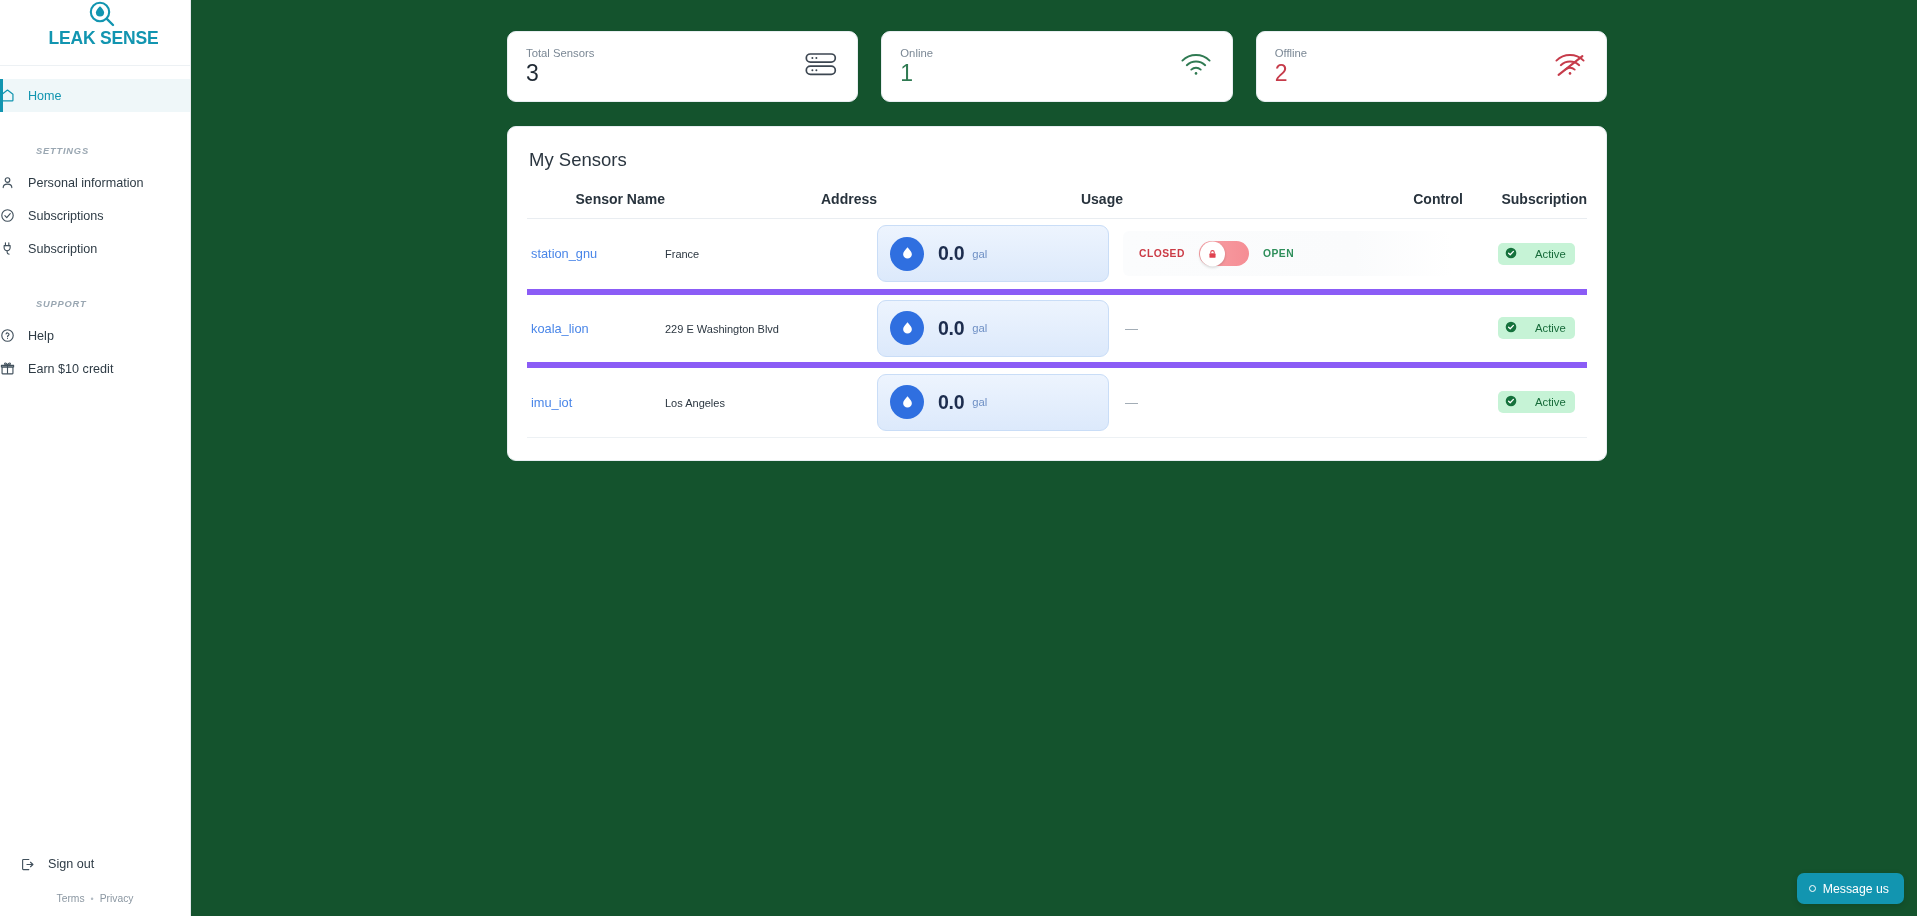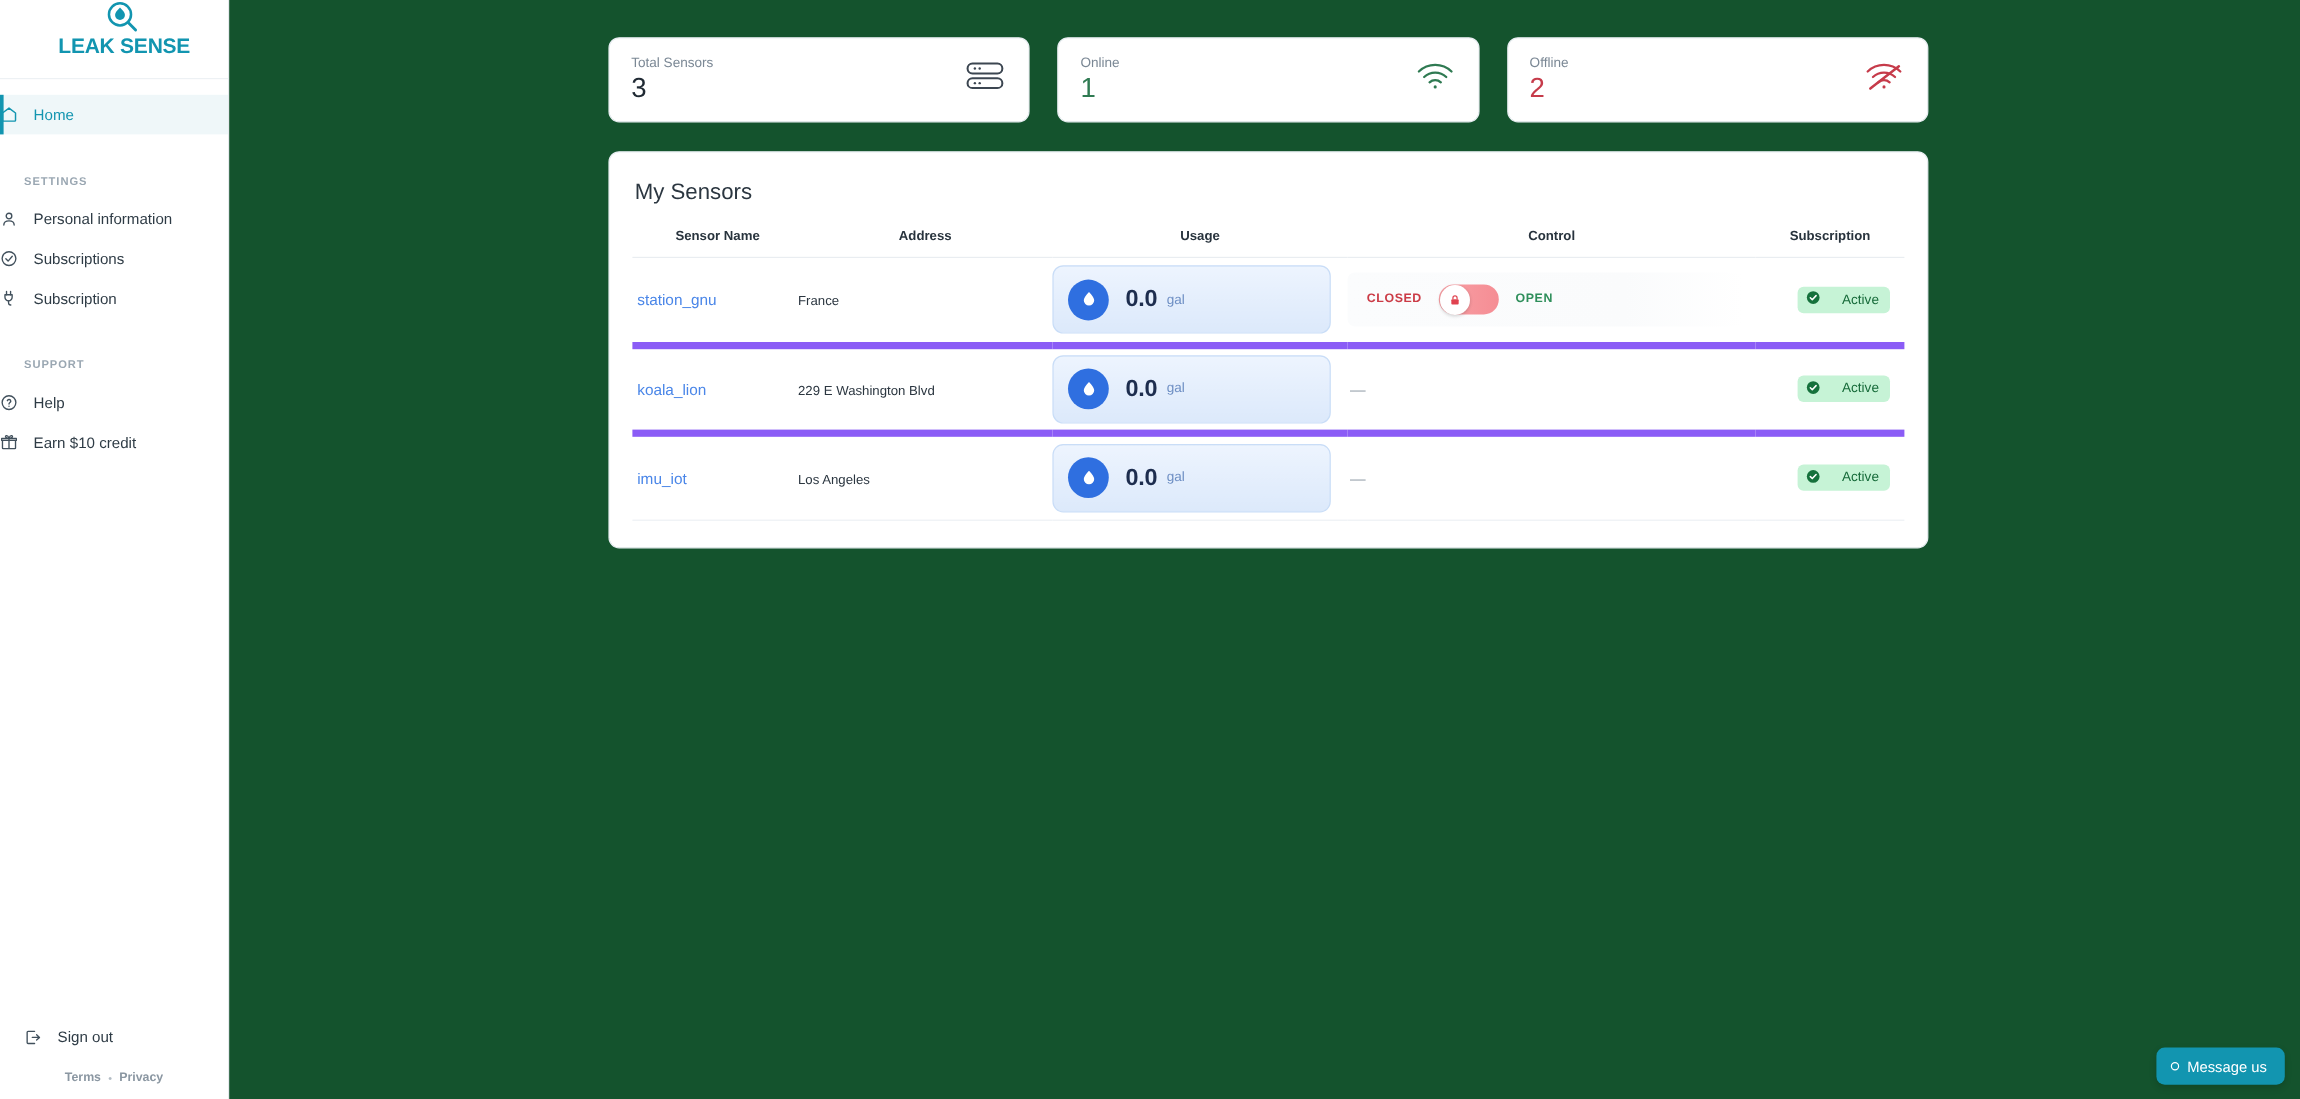--- a/index.html
+++ b/index.html
@@ -43,37 +43,37 @@
   .nav-item .ic { width: 15px; height: 15px; flex: 0 0 15px; margin-right: 13px; display:flex; align-items:center; justify-content:center;}
   .nav-item.active {
     background: #eff7f9; color: #1295b0; font-weight: 500;
   }
   .nav-item.active::before {
     content: ""; position: absolute; left: 0; top: 0;
     width: 3px; height: 100%; background: #1295b0;
   }
   .nav-section-label {
     font-size: 9.3px; font-weight: 700; letter-spacing: 0.8px;
-    color: #9aa7b2; padding-left: 20px;
-    margin-top: 34px; margin-bottom: 10px; text-transform: uppercase;
+    color: #9aa7b2; padding-left: 36px;
+    margin-top: 34px; margin-bottom: 10px; text-transform: uppercase; font-style: italic;
   }
   .nav-bottom {
     margin-top: auto; padding-bottom: 12px;
   }
   .signout {
     display: flex; align-items: center;
     height: 30px; padding-left: 20px;
     font-size: 12.6px; color: #2e3b45; cursor: pointer;
   }
   .signout .ic { width: 15px; height: 15px; flex:0 0 15px; margin-right: 13px; display:flex;align-items:center;justify-content:center;}
   .legal {
     display: flex; align-items: center; justify-content: center;
     gap: 6px; font-size: 10.3px; color: #8b97a2; margin-top: 14px;
   }
-  .legal a { color: #8b97a2; text-decoration: none; cursor: pointer; font-weight: bold; }
+  .legal a { color: #8b97a2; text-decoration: none; cursor: pointer; }
   .legal .dot { color: #b3bcc4; font-size: 9px; }
 
   
   .main {
     flex: 1; height: 916px; overflow: hidden;
     position: relative; background: #14532d;
   }
   .cards-row {
     display: flex; gap: 23px;
     padding: 31px 0 0 0;
@@ -101,22 +101,22 @@
     border-radius: 9px;
     margin: 24px 310px 0 316px;
     padding: 22px 19px 22px 19px;
   }
   .panel-title {
     font-size: 18.5px; color: #2b3640; font-weight: 400;
     padding-left: 2px; margin-bottom: 20px;
   }
   table { width: 100%; border-collapse: collapse; table-layout: fixed; }
   thead th {
-    text-align: center;
-    font-size: 11px; font-weight: 700; color: #28333d;
+    text-align: right;
+    font-size: 14px; font-weight: 700; color: #28333d;
     padding: 0 0 11px 0;
     border-bottom: 1px solid #e9edf1;
   }
   th.c-name  { width: 138px; padding-left: 4px; }
   th.c-addr  { width: 212px; }
   th.c-usage { width: 246px; }
   th.c-ctrl  { width: 340px; }
   th.c-sub   { width: auto; }
   tbody tr { border-bottom: 6px solid #8b5cf6; }
   tbody tr:last-child { border-bottom: 1px solid #edf1f4; }

